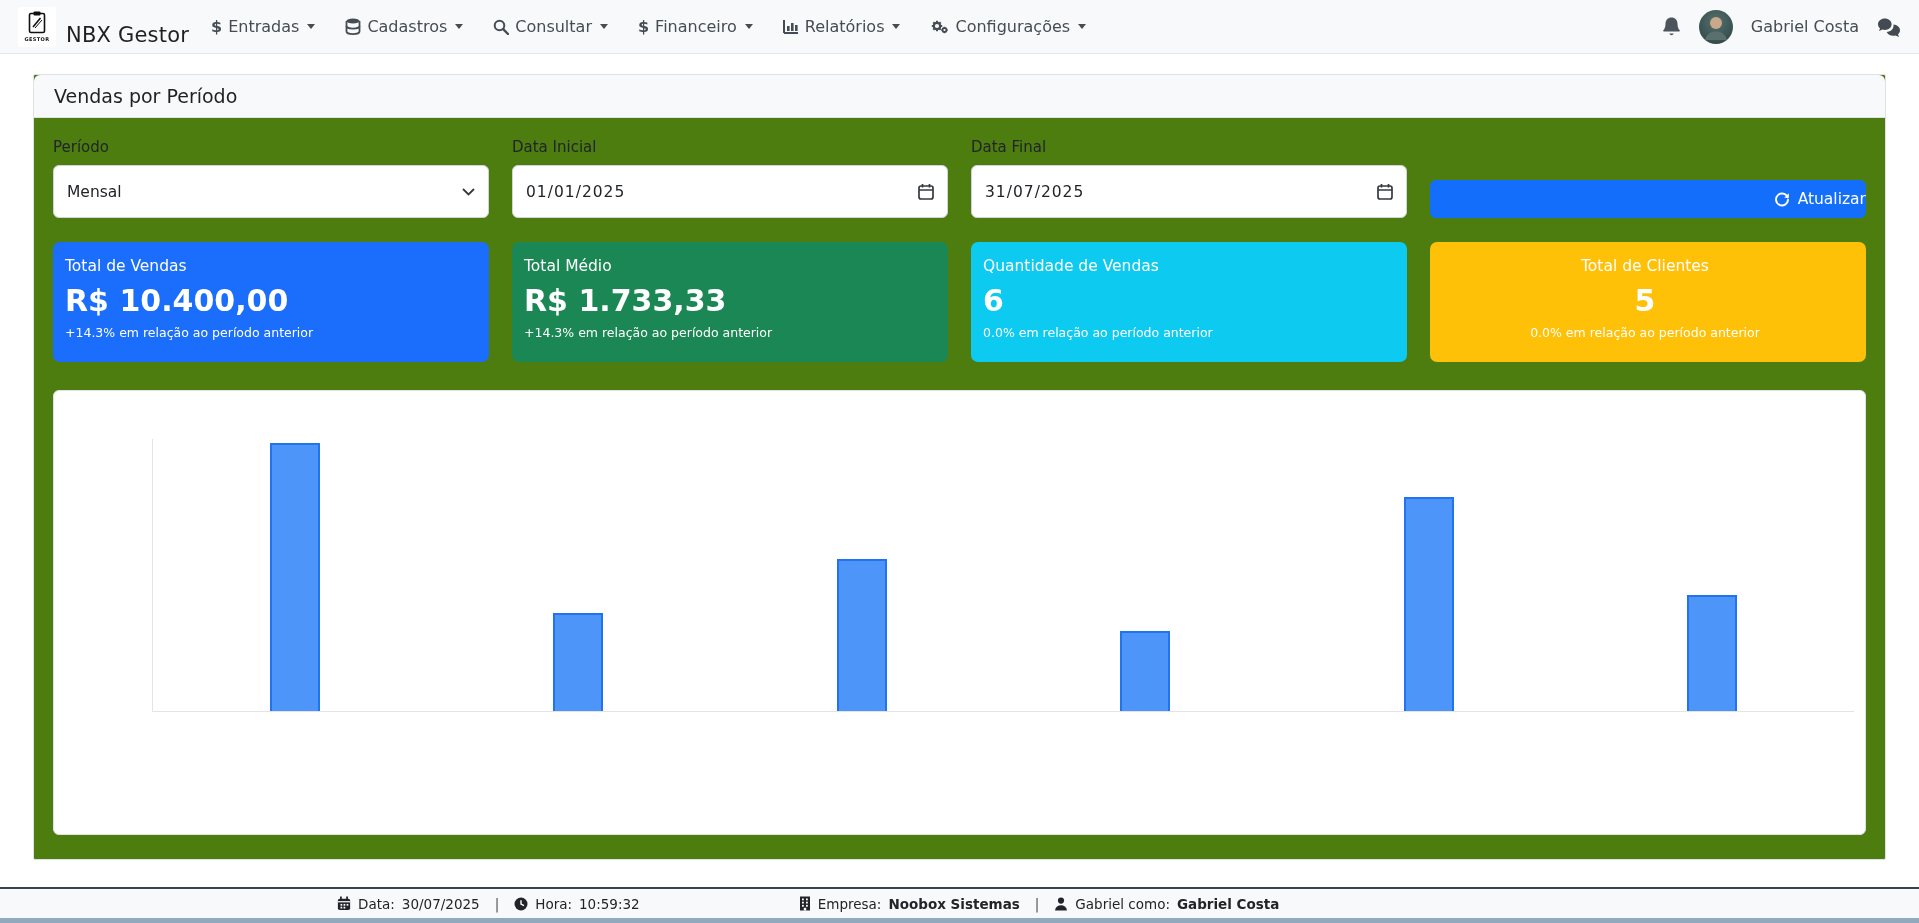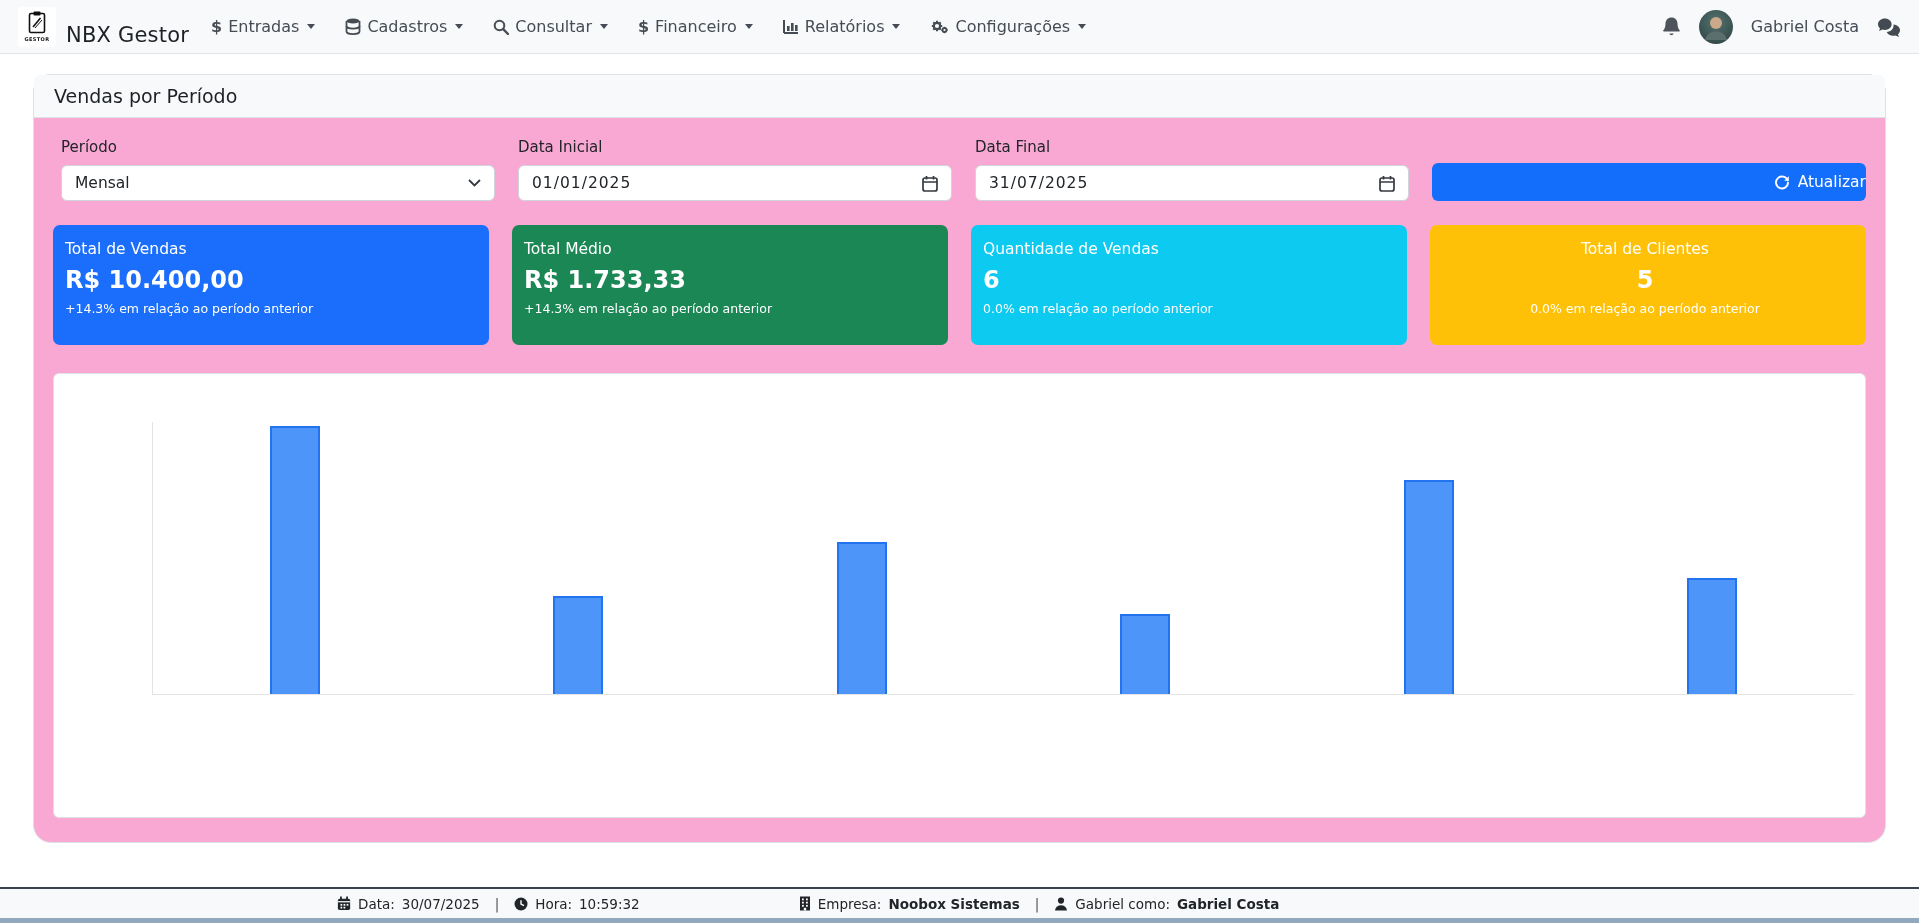--- a/index.html
+++ b/index.html
@@ -27,49 +27,49 @@
   .caret { width:0; height:0; border-left:4.5px solid transparent; border-right:4.5px solid transparent; border-top:5px solid #454c54; margin-left:2px; }
   .nav-right { margin-left:auto; display:flex; align-items:center; gap:18px; }
   .avatar {
     width:34px; height:34px; border-radius:50%; overflow:hidden;
     background:radial-gradient(circle at 50% 35%, #55706e 0%, #37504f 70%, #273b3a 100%);
     display:flex; align-items:flex-end; justify-content:center;
   }
   .user-name { font-size:16px; color:#454c54; }
   
   .main-card {
-    margin:20px 33px 0 33px; border:1px solid #dee2e6; border-radius:18px; background:#f9a8d4;
+    margin:20px 33px 0 33px; border:1px solid #dee2e6; border-radius:2px; background:#4d7c0f;
   }
   .main-card-header {
     background:#f8f9fa; border-bottom:1px solid #dee2e6; border-radius:6px 6px 0 0;
     padding:10px 20px; font-size:19px; color:#1d2125;
   }
   .main-card-body { padding:20px 19px 24px 19px; }
   
-  .filter-row { display:flex; gap:23px;margin-left:8px; }
+  .filter-row { display:flex; gap:23px; }
   .filter-col { flex:1; display:flex; flex-direction:column; }
   .filter-label { font-size:15px; color:#212529; margin-bottom:9px; }
   .control {
-    height:36px; border:1px solid #ced4da; border-radius:6px; background:#fff;
+    height:53px; border:1px solid #ced4da; border-radius:6px; background:#fff;
     display:flex; align-items:center; padding:0 13px; font-size:15.5px; color:#212529;
     width:100%;
   }
   .control .grow { flex:1; }
   .date-value { letter-spacing:1px; }
   .btn-col { justify-content:flex-end; }
   .btn-primary {
     height:38px; width:100%; border:none; border-radius:6px; background:#146efc; color:#ffffff;
     font-size:15.5px; display:flex; align-items:center; justify-content:flex-end; gap:8px; cursor:pointer;
     font-family:inherit;
   }
   
   .stats-row { display:flex; gap:23px; margin-top:24px; }
   .stat-card { flex:1; border-radius:7px; padding:15px 18px 14px 12px; color:#fff; min-height:120px; }
   .stat-title { font-size:15.5px; margin-bottom:8px; }
-  .stat-value { font-size:24px; font-weight:bold; margin-bottom:7px; }
+  .stat-value { font-size:30px; font-weight:bold; margin-bottom:7px; }
   .stat-delta { font-size:12.5px; }
   
   .chart-card { margin-top:28px; border:1px solid #dee2e6; border-radius:6px; height:445px; position:relative; background:#fff; }
   .chart-plot {
     position:absolute; left:98px; top:48px; width:1702px; height:273px;
     border-left:1px solid #e4e4e4; border-bottom:1px solid #e4e4e4;
   }
   .chart-bar { position:absolute; bottom:0; border-style:solid; border-width:2px; border-bottom:none; }
   
   .footer {

